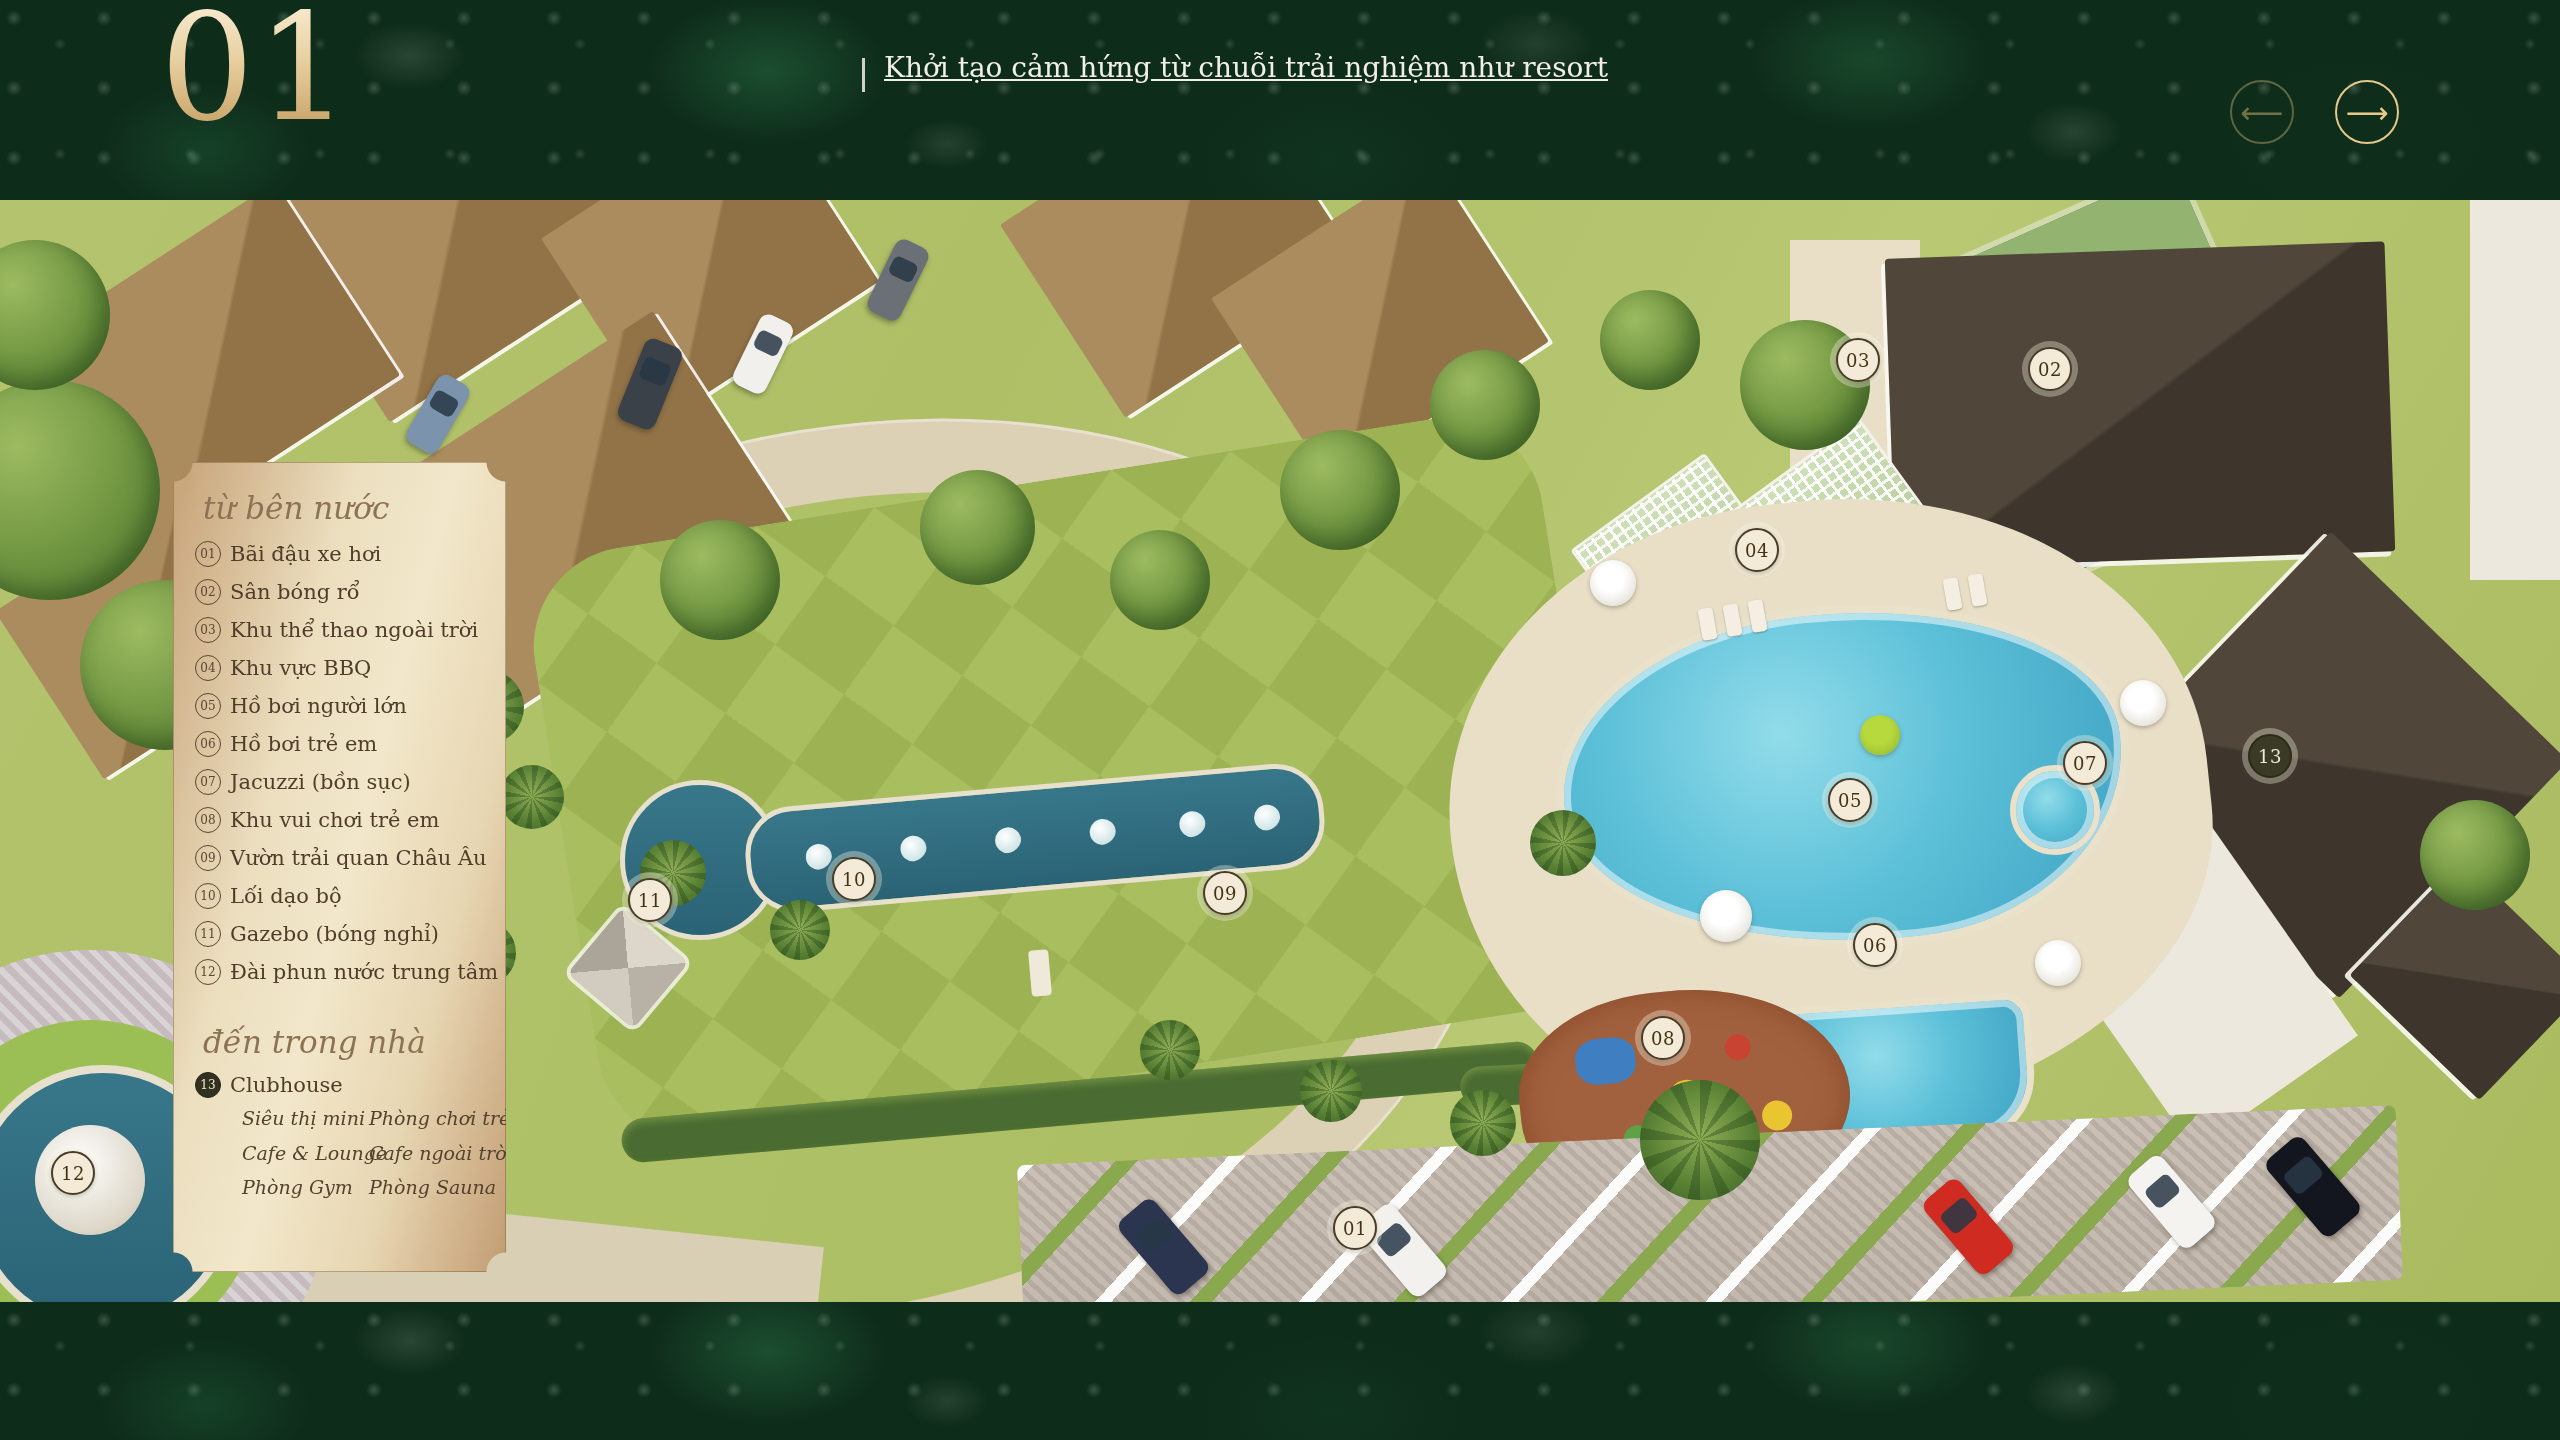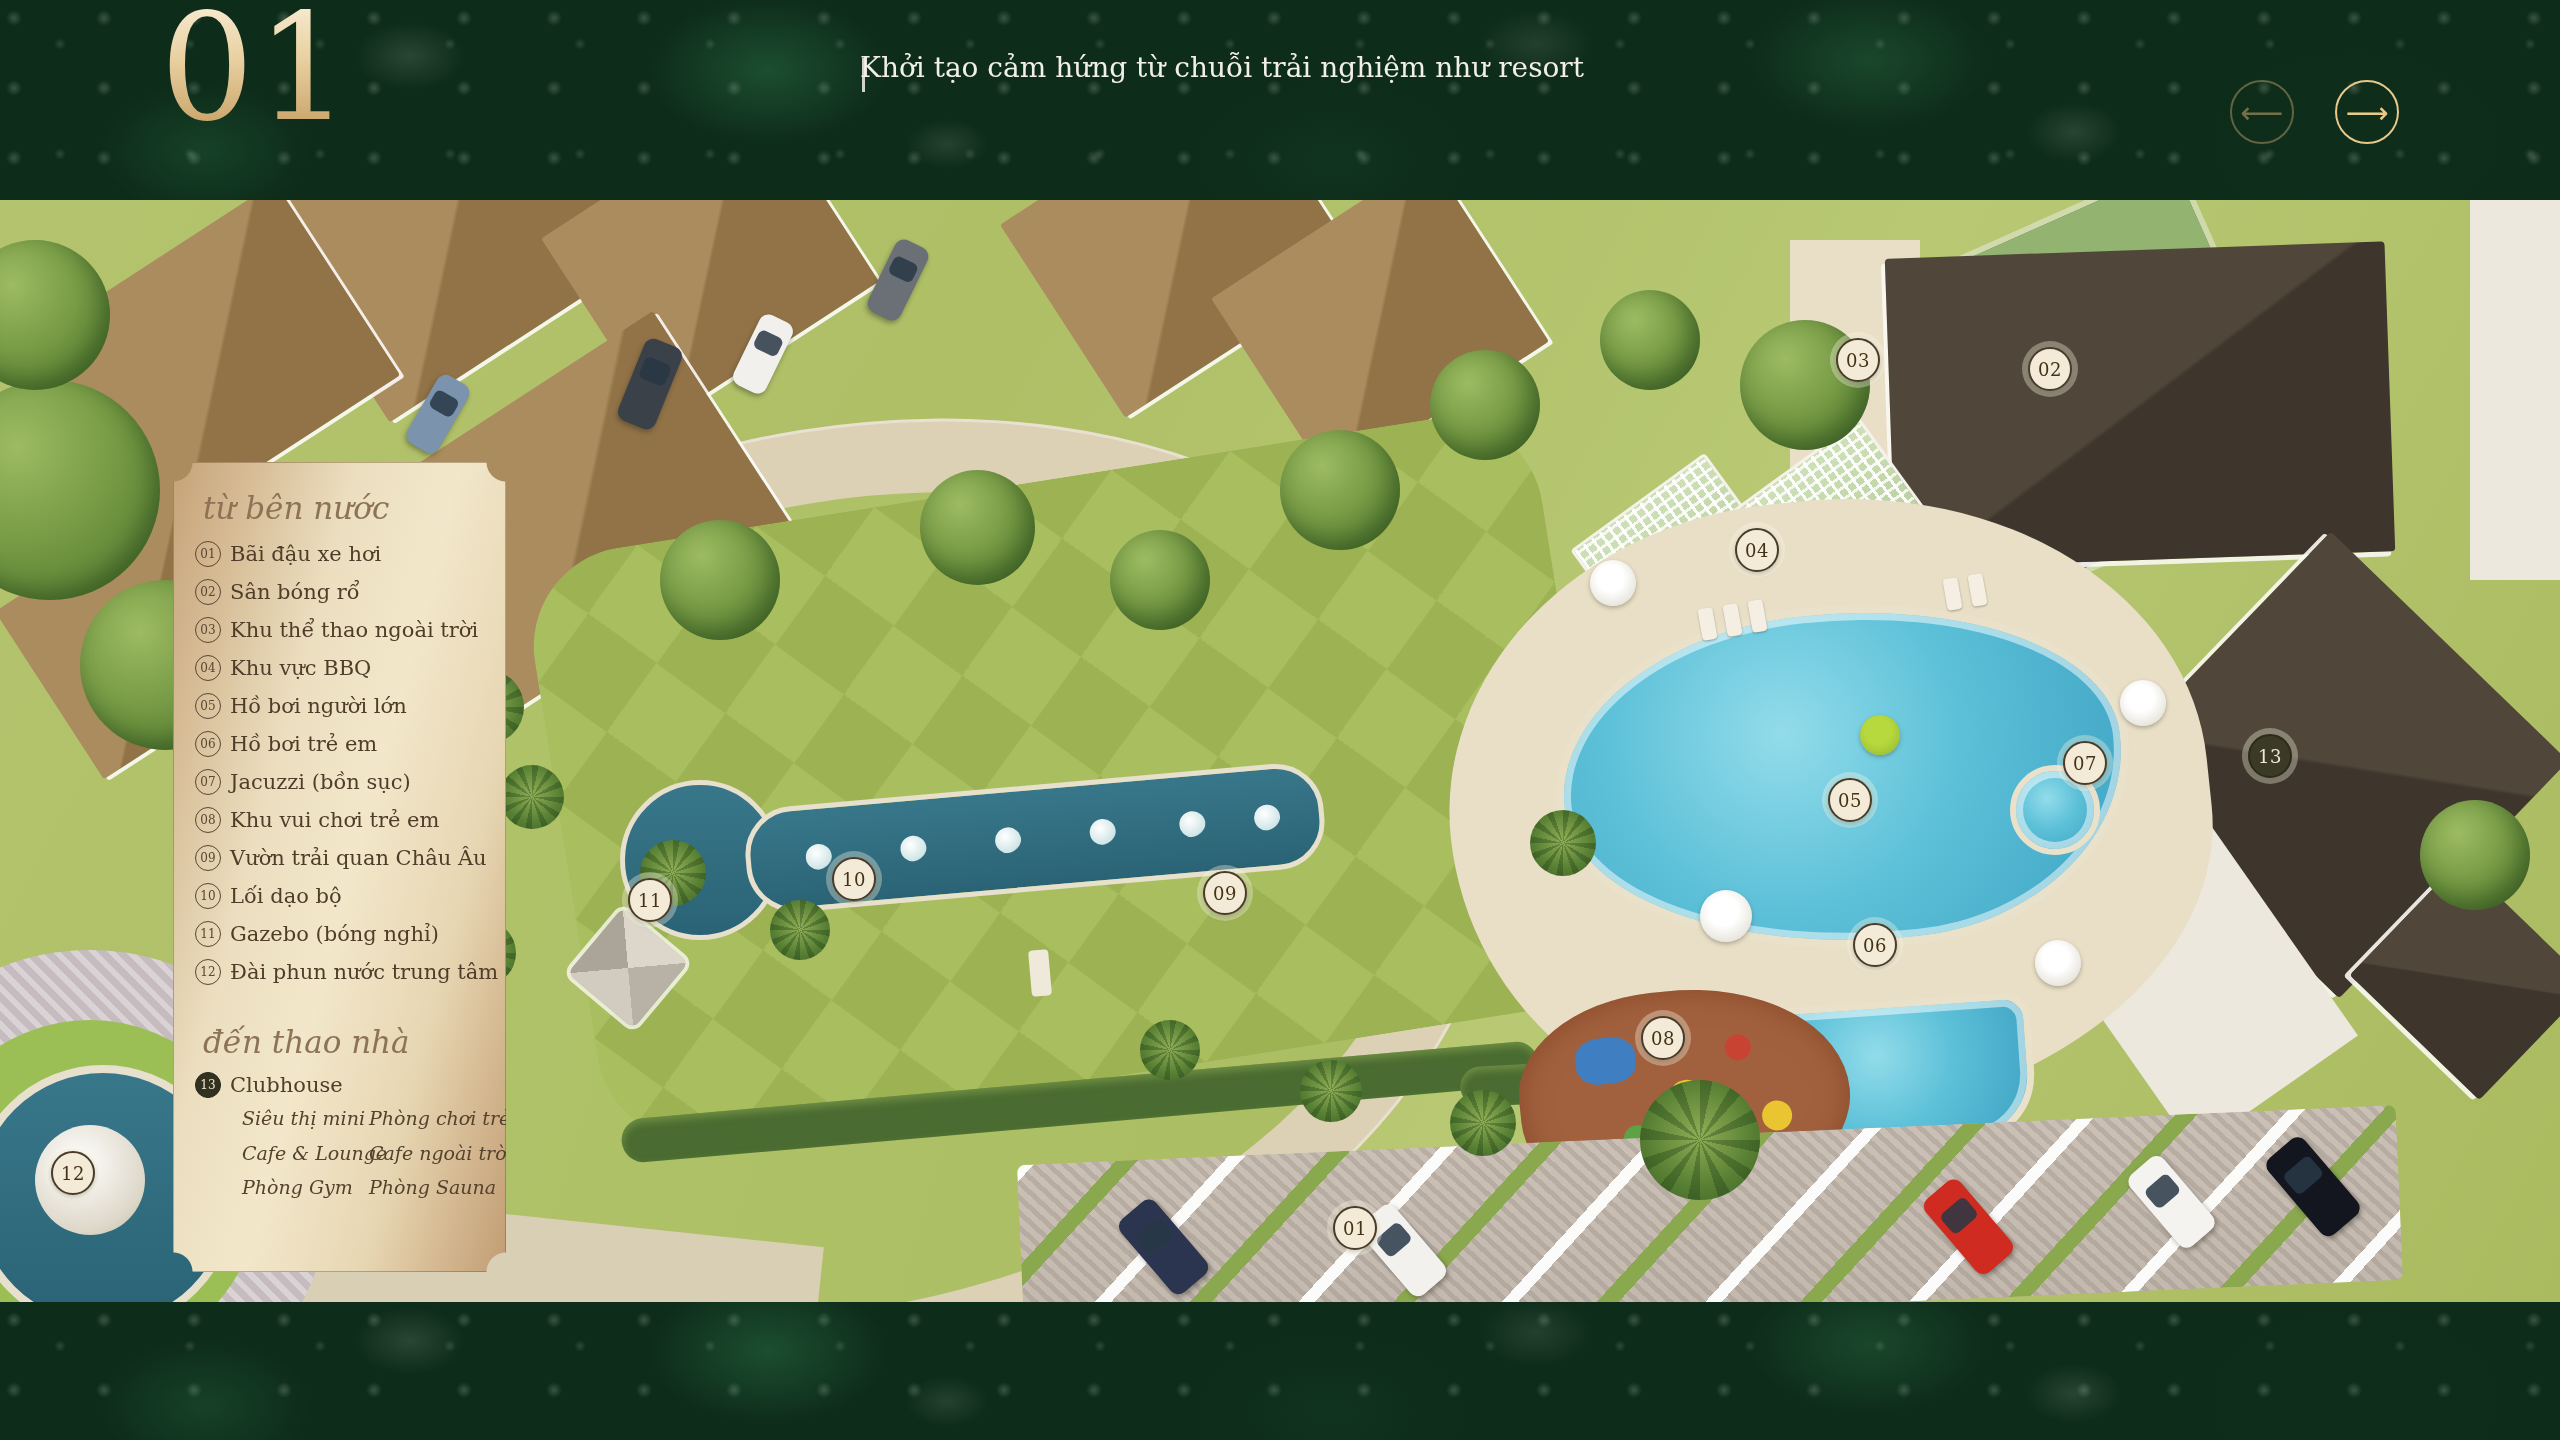--- a/index.html
+++ b/index.html
@@ -27,21 +27,21 @@
   .band-top{position:absolute;left:0;top:0;width:2560px;height:200px;}
   .band-bottom{position:absolute;left:0;top:1302px;width:2560px;height:138px;}
 
   
   .big-num{position:absolute;left:160px;top:-6px;font-size:148px;line-height:1;
     background:linear-gradient(180deg,#f8ecd2 5%,#e8cf9f 45%,#c29a5d 100%);
     -webkit-background-clip:text;background-clip:text;color:transparent;letter-spacing:2px;}
   .hd-title{position:absolute;left:314px;top:26px;color:#d9be90;letter-spacing:4px;}
   .hd-title .l1{font-size:45px;line-height:1.0;}
   .hd-title .l2{font-size:45px;line-height:1.0;margin-top:17px;}
-  .hd-sub{position:absolute;left:860px;top:48px;color:#f2efe6;font-size:28px;line-height:1.45;}
+  .hd-sub{position:absolute;left:884px;top:48px;color:#f2efe6;font-size:28px;line-height:1.45;text-decoration:underline;}
   .sub-divider{position:absolute;left:862px;top:58px;width:3px;height:34px;background:rgba(244,240,230,.85);}
   .nav-btn{position:absolute;width:64px;height:64px;border-radius:50%;box-sizing:border-box;
     display:flex;align-items:center;justify-content:center;font-size:30px;cursor:pointer;
     font-family:"DejaVu Sans","Liberation Sans",sans-serif;}
   .nav-prev{left:2230px;top:80px;border:2px solid rgba(198,168,110,.45);color:rgba(198,168,110,.55);}
   .nav-next{left:2335px;top:80px;border:2.5px solid #e7c98a;color:#e7c98a;}
 
   
   .map{position:absolute;left:0;top:200px;width:2560px;height:1102px;overflow:hidden;
        background:linear-gradient(118deg,#b4c46e 0%,#aebf66 34%,#b8c873 62%,#a9ba5f 100%);}
@@ -362,21 +362,21 @@
       <li class="lg-item" style="top:459px;">
           <span class="lg-num">11</span>
           <span class="lg-label">Gazebo (bóng nghỉ)</span>
         </li>
       <li class="lg-item" style="top:497px;">
           <span class="lg-num">12</span>
           <span class="lg-label">Đài phun nước trung tâm</span>
         </li>
     </ul>
 
-    <div class="lg-head" style="top:562px;">đến thao nhà</div>
+    <div class="lg-head" style="top:562px;">đến trong nhà</div>
 
     <div class="lg-item" style="top:610px;left:22px;">
       <span class="lg-num dark">13</span>
       <span class="lg-label">Clubhouse</span>
     </div>
 
     <span class="lg-feature" style="left:69px;top:645px;">Siêu thị mini</span>
     <span class="lg-feature" style="left:196px;top:645px;">Phòng chơi trẻ em</span>
     <span class="lg-feature" style="left:69px;top:680px;">Cafe &amp; Lounge</span>
     <span class="lg-feature" style="left:196px;top:680px;">Cafe ngoài trời</span>

